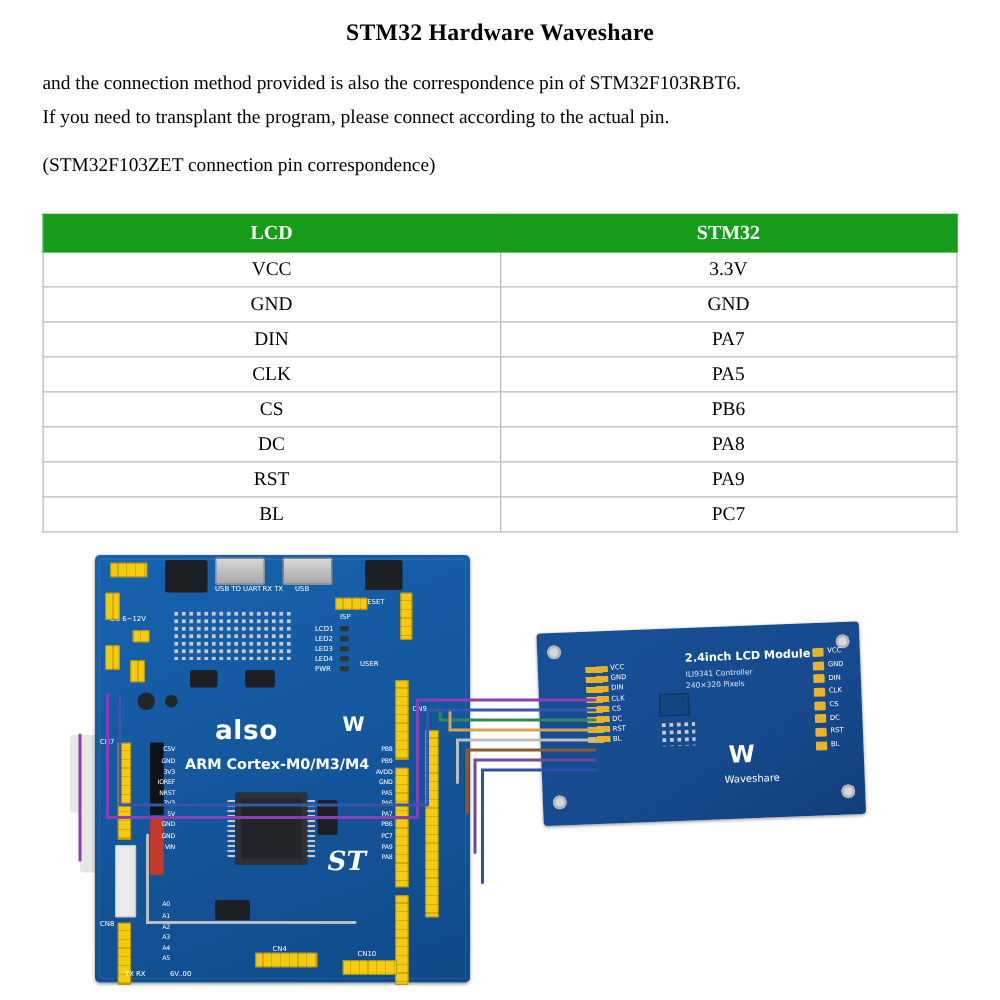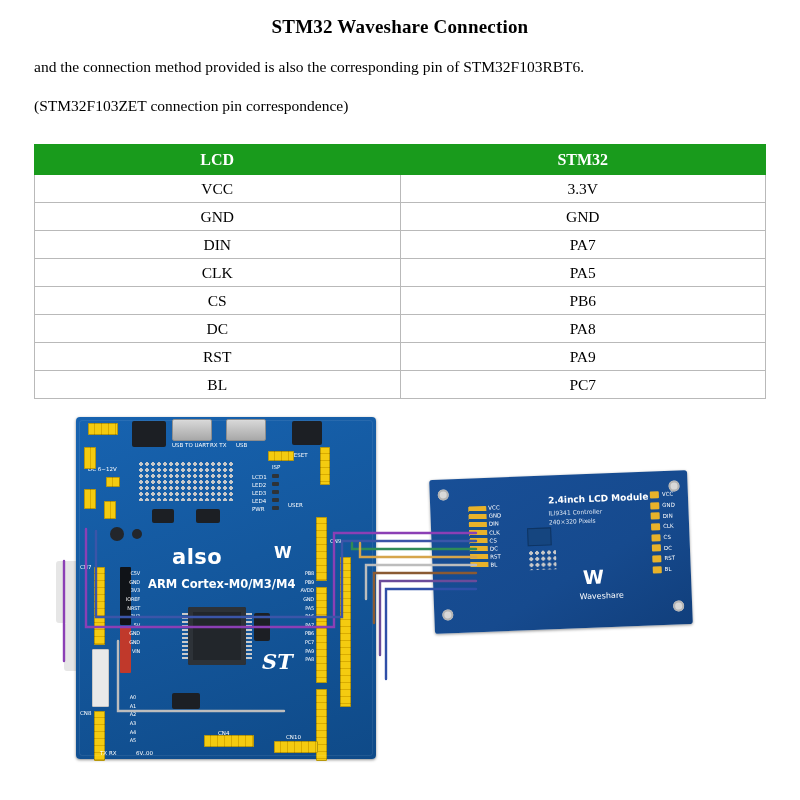--- a/index.html
+++ b/index.html
@@ -310,23 +310,24 @@
     position:absolute;
     background: rgba(210,210,210,.55);
     border-radius: 3px;
   }
 </style>
 </head>
 <body>
 
 <div class="page">
 
-  <div class="doc-title">STM32 Waveshare Connection</div>
-
-  <div class="para">and the connection method provided is also the corresponding pin of STM32F103RBT6.</div>
+  <div class="doc-title">STM32 Hardware Waveshare</div>
+
+  <div class="para">and the connection method provided is also the correspondence pin of STM32F103RBT6.</div>
+  <div class="para">If you need to transplant the program, please connect according to the actual pin.</div>
   <div class="para spaced">(STM32F103ZET connection pin correspondence)</div>
 
   <table class="pins">
     <thead>
       <tr>
         <th>LCD</th>
         <th>STM32</th>
       </tr>
     </thead>
     <tbody>

